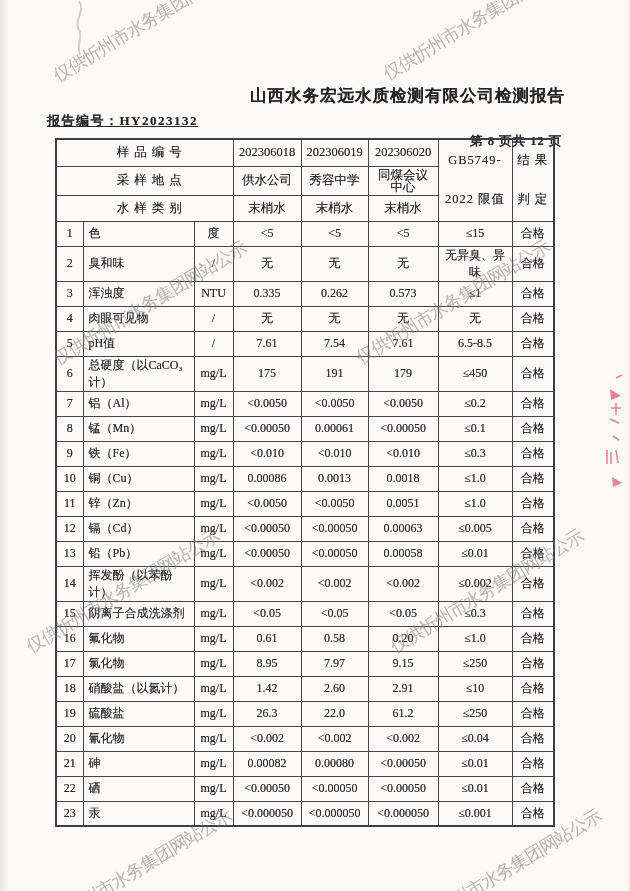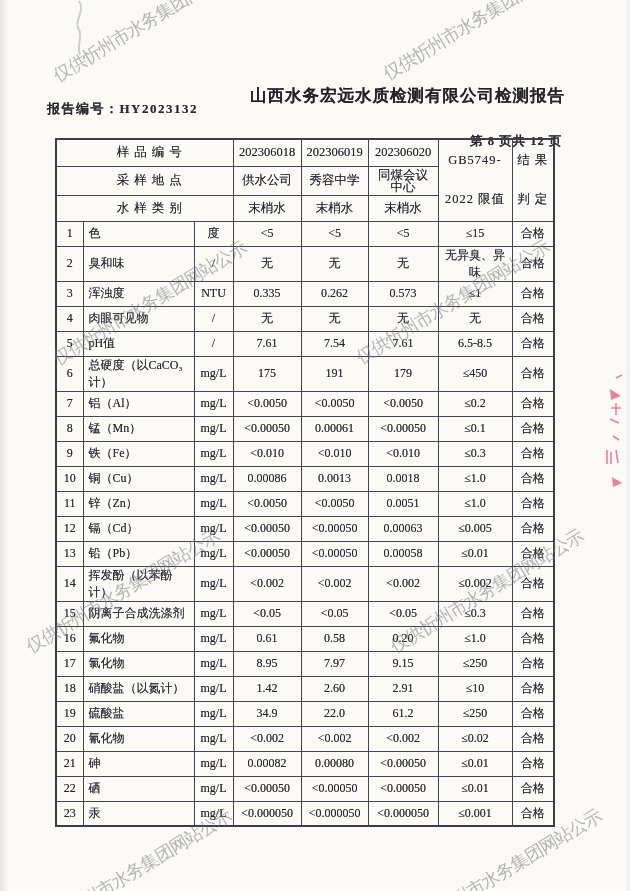--- a/index.html
+++ b/index.html
@@ -5,22 +5,22 @@
   html,body{margin:0;padding:0;}
   body{width:630px;height:891px;background:#eceae6;font-family:"Liberation Serif","DejaVu Serif",serif;}
   .page{position:relative;width:630px;height:891px;overflow:hidden;
         background:linear-gradient(90deg, rgba(198,196,190,.38) 0px, rgba(251,250,247,0) 9px),
                    linear-gradient(270deg, rgba(210,208,202,.25) 0px, rgba(251,250,247,0) 6px),
                    #fbfaf7;}
   .title{position:absolute;left:45px;top:85px;width:520px;text-align:right;
          font-family:"Liberation Sans","DejaVu Sans",sans-serif;
          font-size:16.5px;font-weight:bold;color:#222226;letter-spacing:1px;
          text-shadow:0 0 .6px rgba(30,30,40,.6);}
-  .report-no{position:absolute;left:47px;top:100px;font-size:13px;font-weight:bold;
-             color:#26262c;letter-spacing:1.5px;text-shadow:0 0 .5px rgba(30,30,40,.5);}
+  .report-no{position:absolute;left:47px;top:112px;font-size:13px;font-weight:bold;
+             color:#26262c;letter-spacing:1.5px;text-shadow:0 0 .5px rgba(30,30,40,.5);text-decoration:underline;}
   .page-indicator{position:absolute;left:470px;top:113px;font-size:12.5px;font-weight:600;
              color:#26262c;letter-spacing:1px;text-shadow:0 0 .5px rgba(30,30,40,.5);margin-top:20px;}
   table.tbl{position:absolute;left:55px;top:138px;width:498px;border-collapse:collapse;
             table-layout:fixed;color:#26262c;border:2px solid #3e3e48;
             text-shadow:0 0 .5px rgba(30,30,45,.55);}
   .tbl th,.tbl td{border:1px solid #45454f;font-weight:normal;text-align:center;
                   padding:0 2px;overflow:hidden;}
   .tbl thead th{font-size:12.5px;}
   tr.h1{height:27px;} tr.h2{height:29px;} tr.h3{height:26px;}
   .tbl tbody tr{height:25px;}
@@ -266,34 +266,34 @@
           <td>1.42</td>
           <td>2.60</td>
           <td>2.91</td>
           <td>≤10</td>
           <td>合格</td>
         </tr>
         <tr>
           <td>19</td>
           <td class="param">硫酸盐</td>
           <td>mg/L</td>
-          <td>34.9</td>
+          <td>26.3</td>
           <td>22.0</td>
           <td>61.2</td>
           <td>≤250</td>
           <td>合格</td>
         </tr>
         <tr>
           <td>20</td>
           <td class="param">氰化物</td>
           <td>mg/L</td>
           <td>&lt;0.002</td>
           <td>&lt;0.002</td>
           <td>&lt;0.002</td>
-          <td>≤0.02</td>
+          <td>≤0.04</td>
           <td>合格</td>
         </tr>
         <tr>
           <td>21</td>
           <td class="param">砷</td>
           <td>mg/L</td>
           <td>0.00082</td>
           <td>0.00080</td>
           <td>&lt;0.00050</td>
           <td>≤0.01</td>

